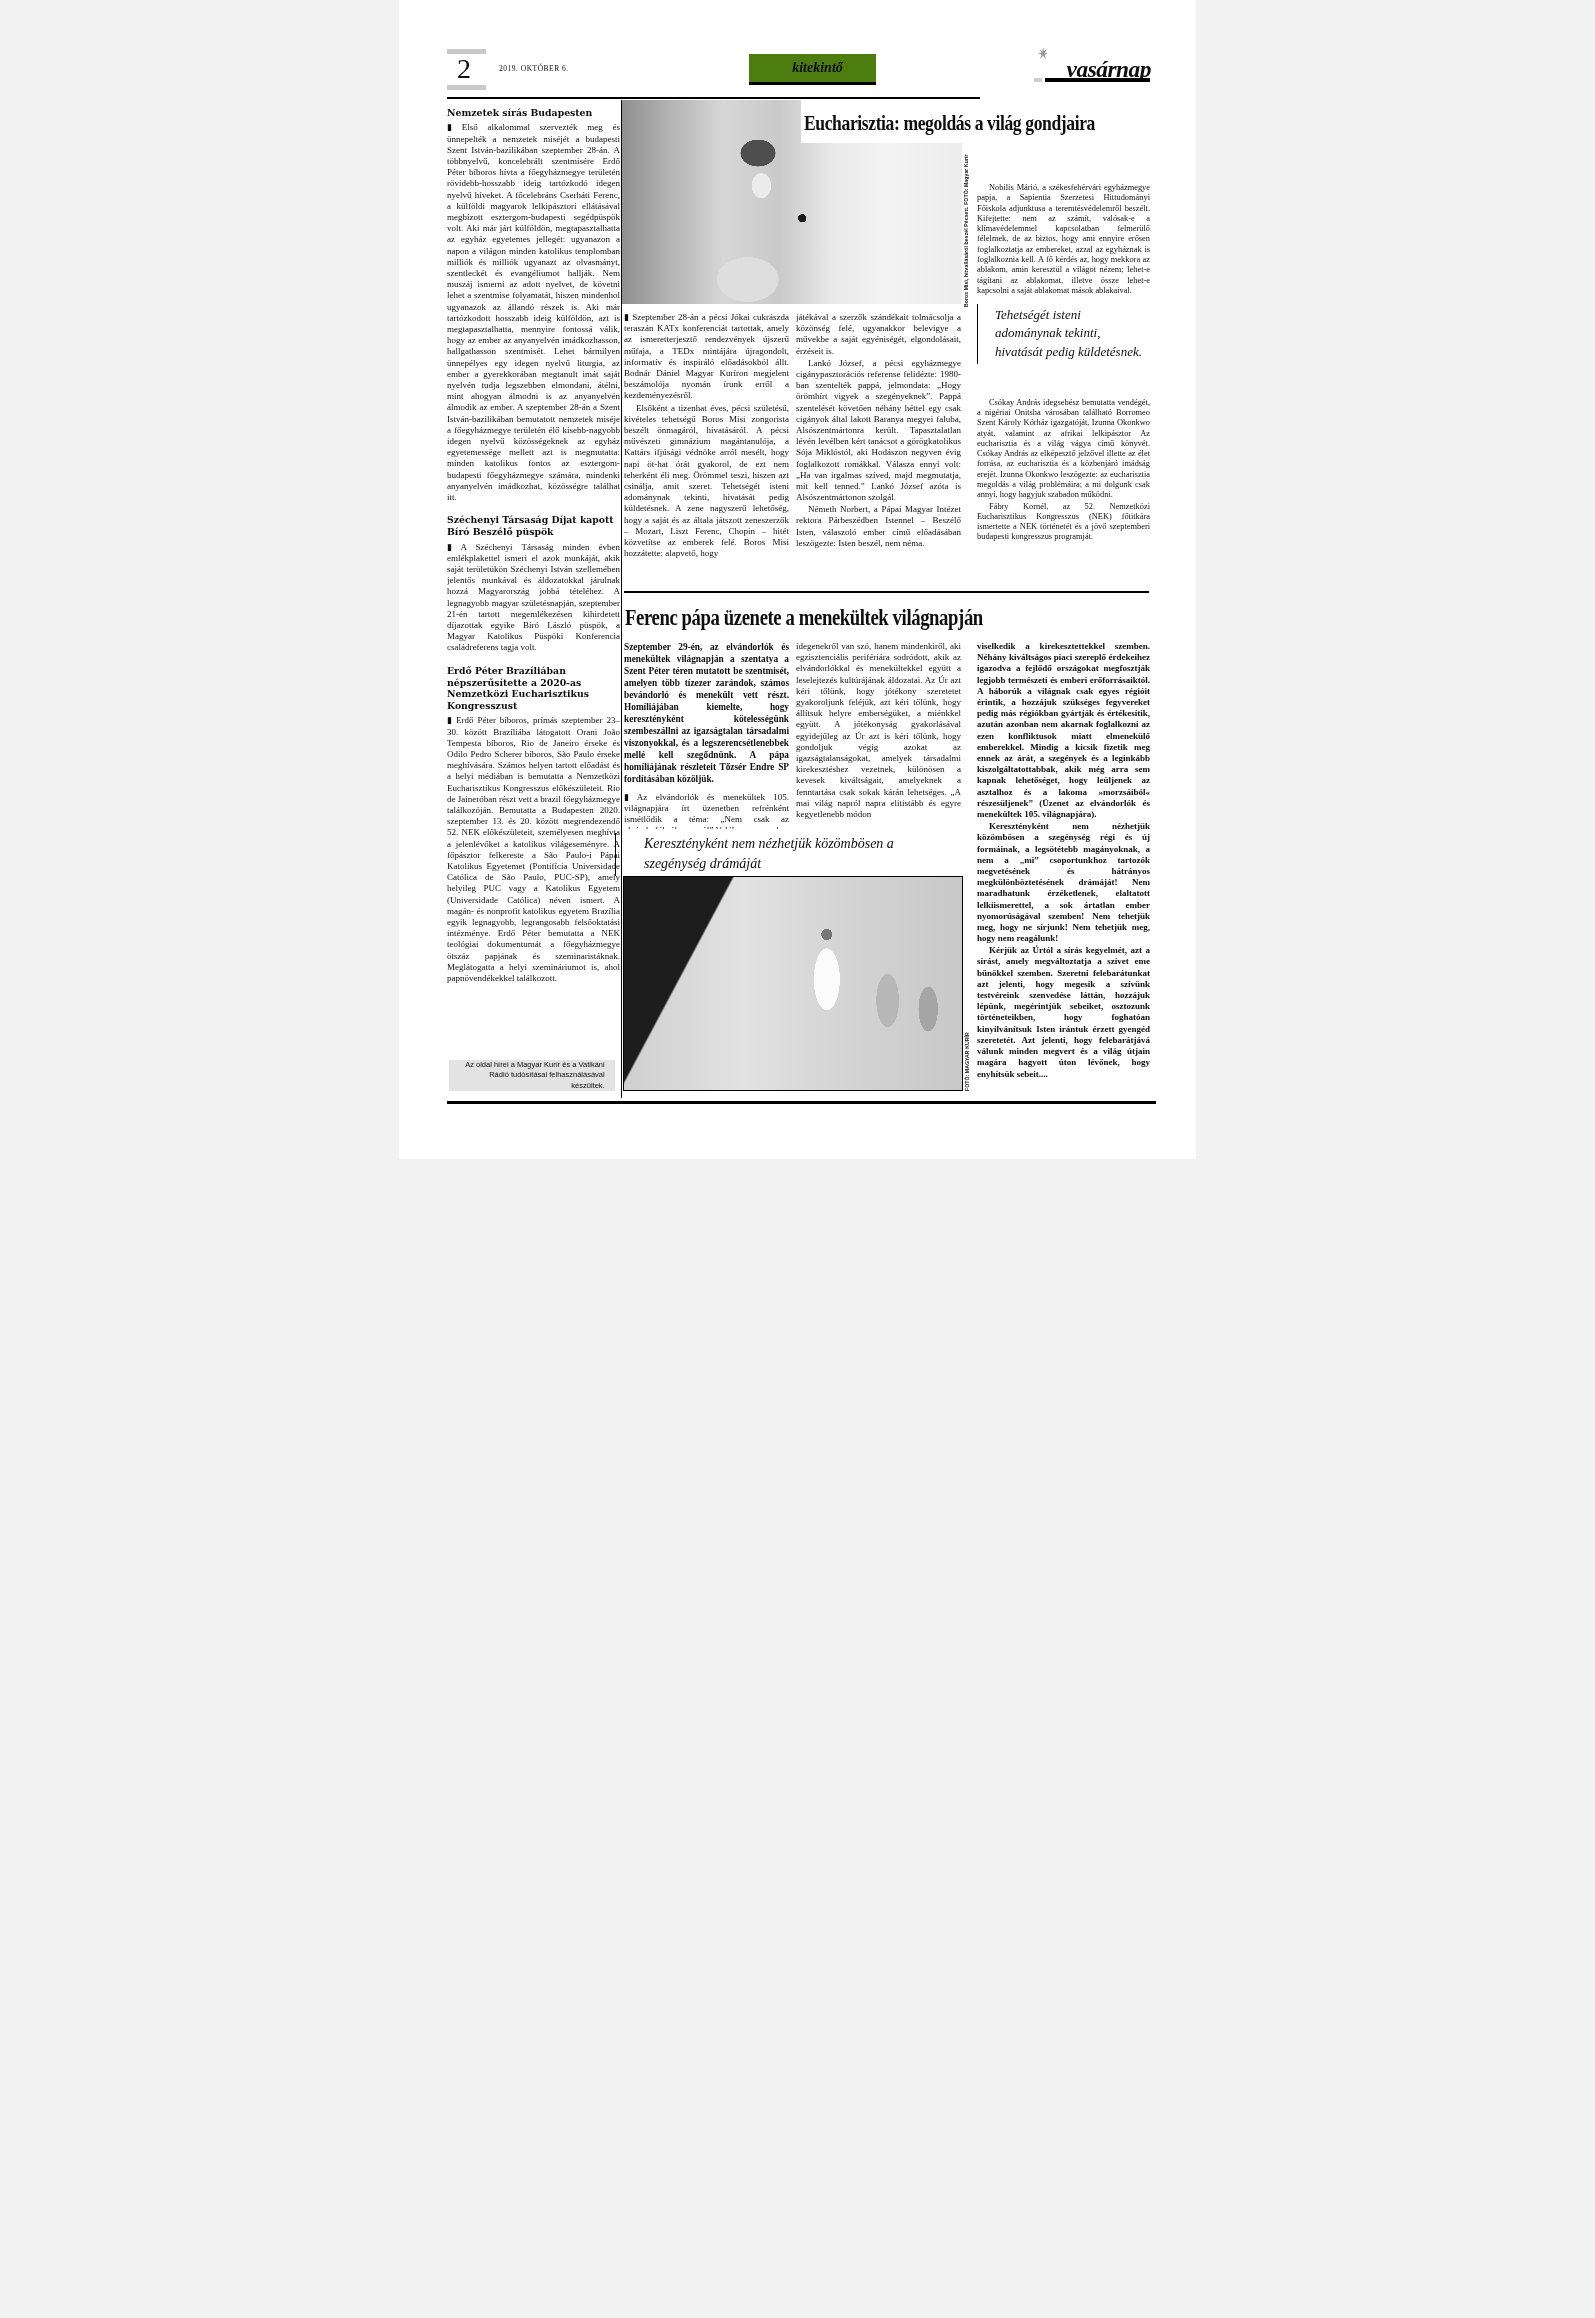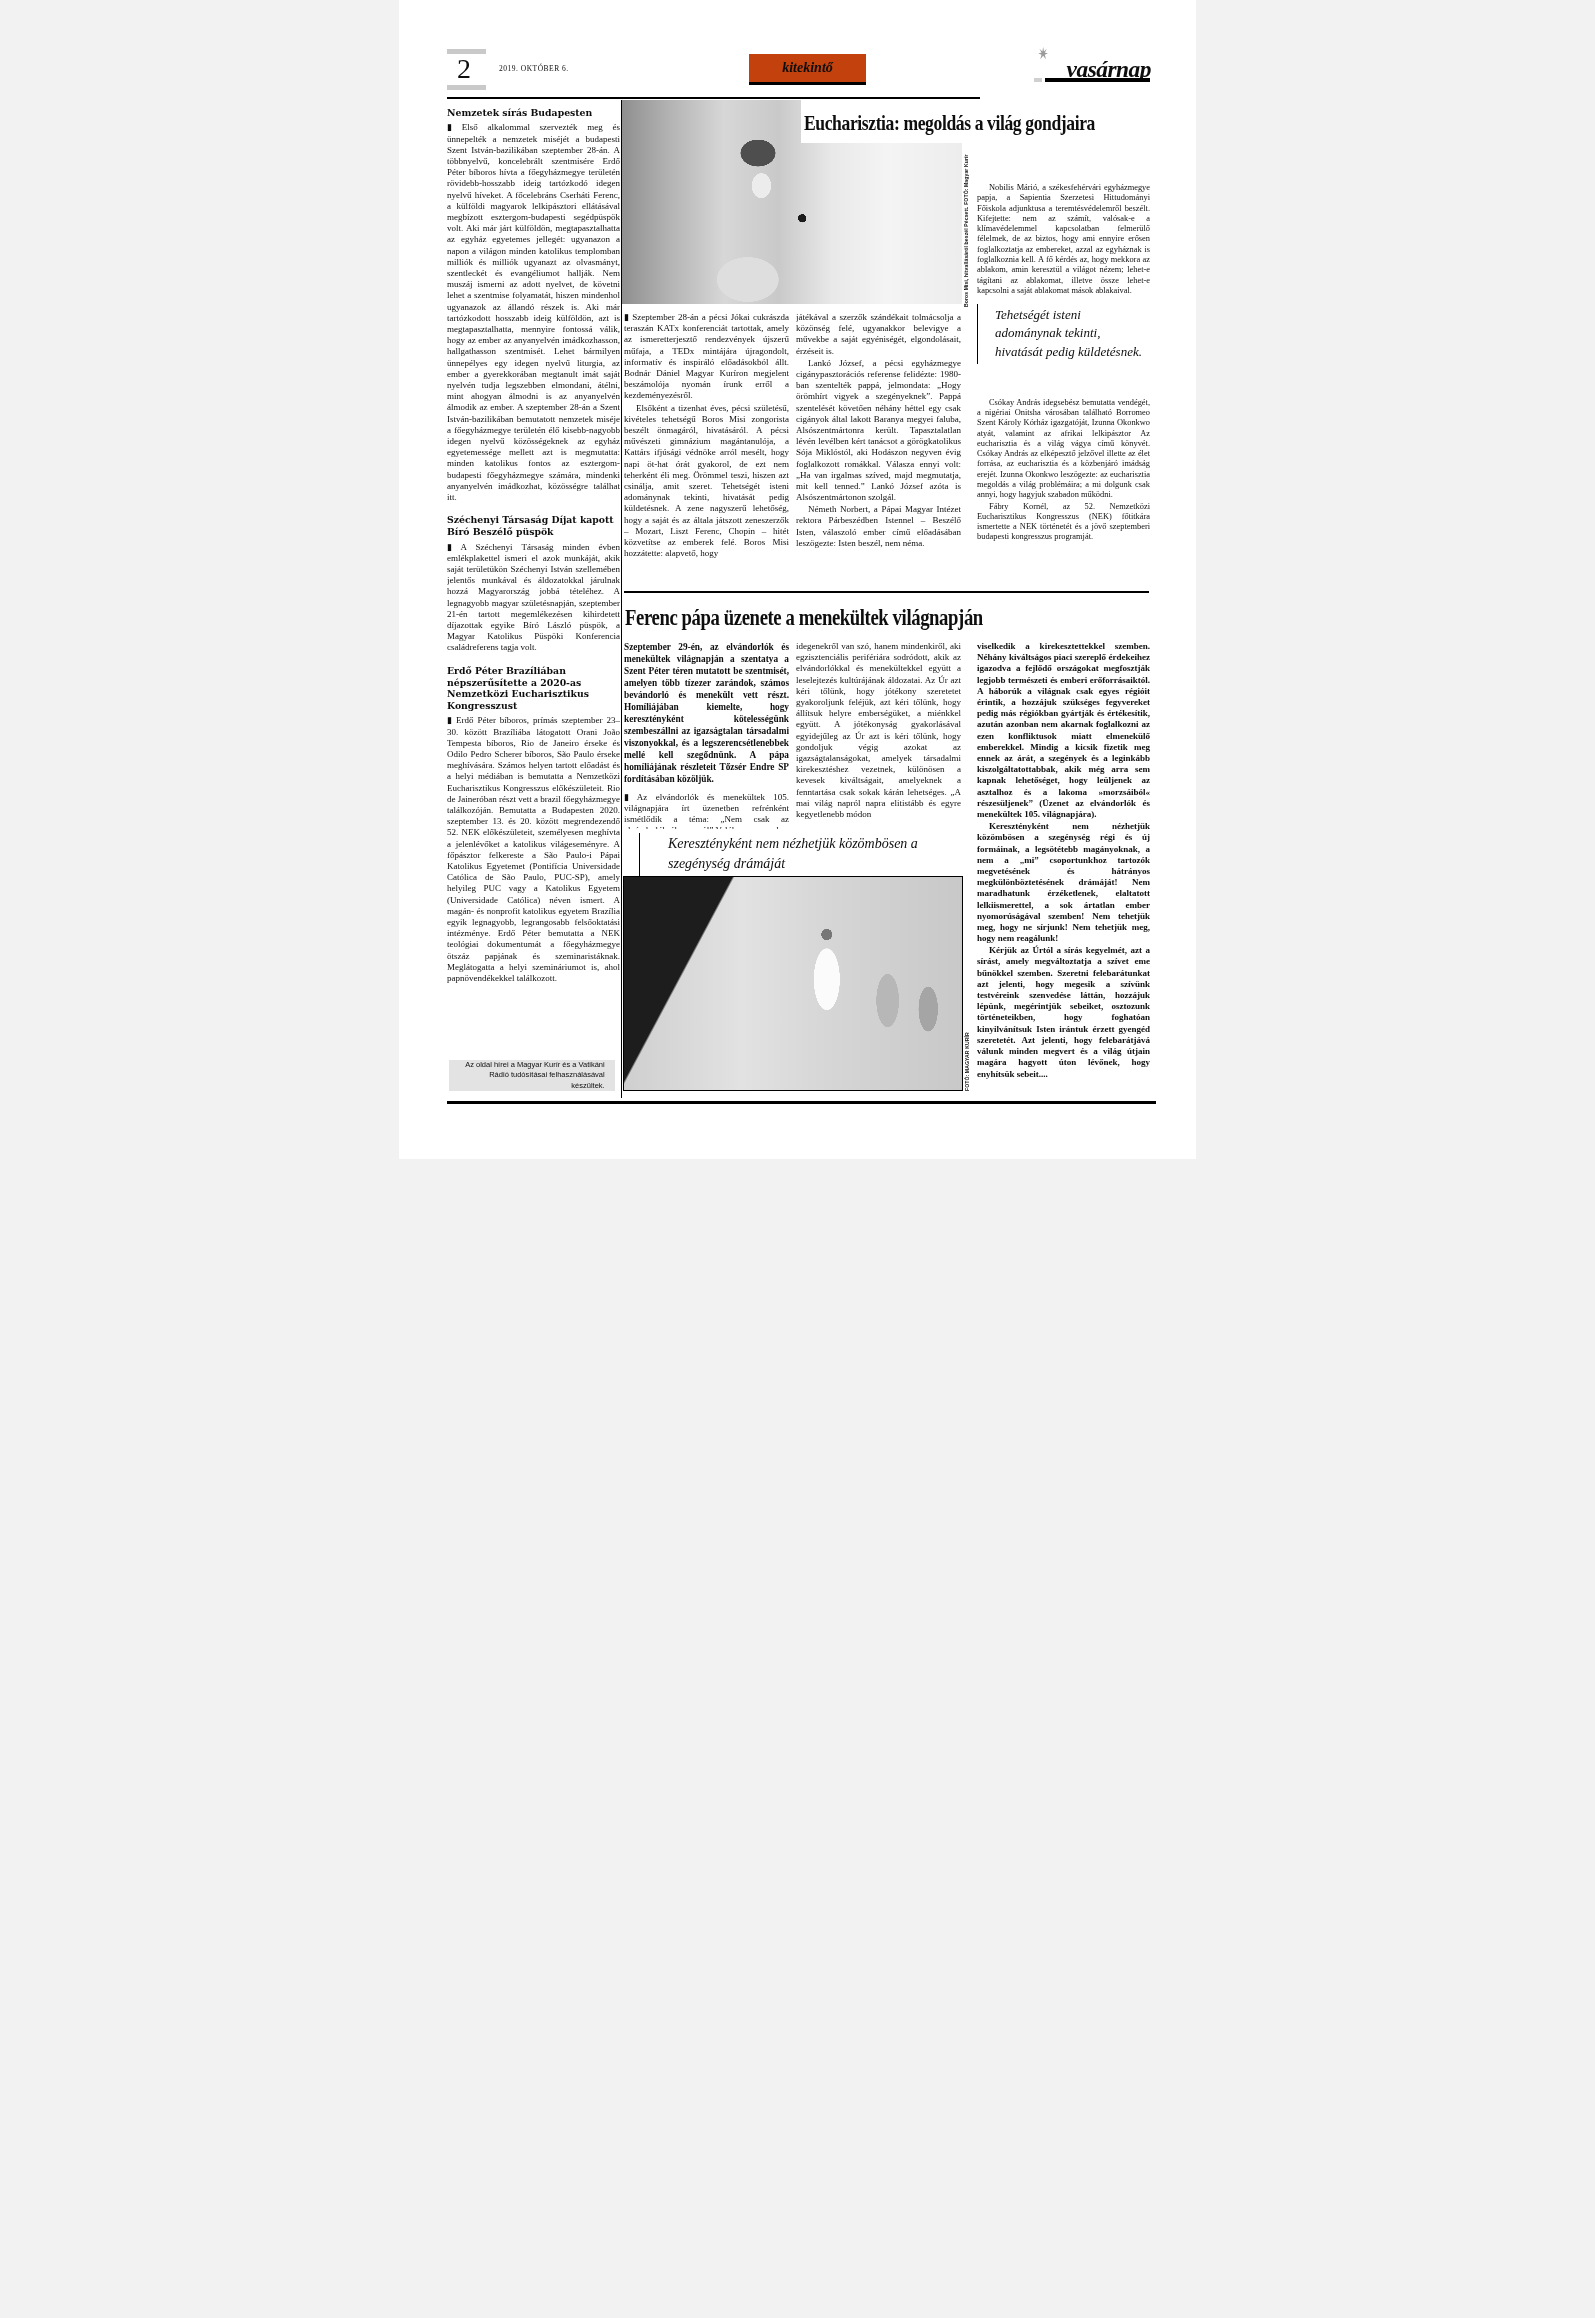--- a/index.html
+++ b/index.html
@@ -4,21 +4,21 @@
 <style>
   html,body{margin:0;padding:0;background:#f2f2f2;}
   .page{position:relative;width:797px;height:1159px;background:#ffffff;margin:0 auto;
         font-family:"Liberation Serif","DejaVu Serif",serif;color:#0e0e0e;overflow:hidden;}
   .abs{position:absolute;}
   .rule{background:#000;}
   .graybar{background:#c9c9c9;}
   
   .pagenum{font:28px/1 "Liberation Serif",serif;}
   .pagedate{font:7.5px/1 "Liberation Serif",serif;letter-spacing:0.5px;}
-  .sectionbox{background:#c2410c;display:flex;align-items:center;justify-content:center;}
+  .sectionbox{background:#4d7c0f;display:flex;align-items:center;justify-content:center;padding-left:10px;}
   .sectionbox .bar{position:absolute;left:0;right:0;bottom:0;height:3.3px;background:#000;}
   .sectiontext{font:bold italic 14px/1 "Liberation Serif",serif;padding-bottom:3.7px;}
   .masthead-text{font:bold italic 23.4px/1 "Liberation Serif",serif;letter-spacing:-0.5px;text-align:right;}
   
   .photo1{background:
      radial-gradient(ellipse 28px 21.5px at 40% 26%,#4e4e4e 0 62%,rgba(0,0,0,0) 63%),
      radial-gradient(ellipse 16px 20.6px at 41% 42%,#ececec 0 60%,rgba(0,0,0,0) 61%),
      radial-gradient(circle 4.2px at 53% 58%,#1b1b1b 0 98%,rgba(0,0,0,0) 100%),
      radial-gradient(ellipse 51px 37px at 37% 88%,#dedede 0 60%,rgba(0,0,0,0) 61%),
      linear-gradient(90deg,#8f8f8f 0%,#b3b3b3 14%,#d7d7d7 30%,#c9c9c9 46%,#e9e9e9 62%,#f4f4f4 78%,#ededed 100%);}
@@ -126,21 +126,21 @@
   <div class="abs col" style="left:397px;top:641px;width:165px;height:187px;">
     <p class="noindent">idegenekről van szó, hanem mindenkiről, aki egzisztenciális perifériára sodródott, akik az elvándorlókkal és menekültekkel együtt a leselejtezés kultúrájának áldozatai. Az Úr azt kéri tőlünk, hogy jótékony szeretetet gyakoroljunk feléjük, azt kéri tőlünk, hogy állítsuk helyre emberségüket, a miénkkel együtt. A jótékonyság gyakorlásával egyidejűleg az Úr azt is kéri tőlünk, hogy gondoljuk végig azokat az igazságtalanságokat, amelyek társadalmi kirekesztéshez vezetnek, különösen a kevesek kiváltságait, amelyeknek a fenntartása csak sokak kárán lehetséges. „A mai világ napról napra elitistább és egyre kegyetlenebb módon</p>
   </div>
 
   <div class="abs col" style="left:578px;top:641px;width:173px;height:457px;font-weight:bold;">
     <p class="noindent">viselkedik a kirekesztettekkel szemben. Néhány kiváltságos piaci szereplő érdekeihez igazodva a fejlődő országokat megfosztják legjobb természeti és emberi erőforrásaiktól. A háborúk a világnak csak egyes régióit érintik, a hozzájuk szükséges fegyvereket pedig más régiókban gyártják és értékesítik, azután azonban nem akarnak foglalkozni az ezen konfliktusok miatt elmenekülő emberekkel. Mindig a kicsik fizetik meg ennek az árát, a szegények és a leginkább kiszolgáltatottabbak, akik még arra sem kapnak lehetőséget, hogy leüljenek az asztalhoz és a lakoma »morzsáiból« részesüljenek” (Üzenet az elvándorlók és menekültek 105. világnapjára).</p>
     <p>Keresztényként nem nézhetjük közömbösen a szegénység régi és új formáinak, a legsötétebb magányoknak, a nem a „mi” csoportunkhoz tartozók megvetésének és hátrányos megkülönböztetésének drámáját! Nem maradhatunk érzéketlenek, elaltatott lelkiismerettel, a sok ártatlan ember nyomorúságával szemben! Nem tehetjük meg, hogy ne sírjunk! Nem tehetjük meg, hogy nem reagálunk!</p>
     <p>Kérjük az Úrtól a sírás kegyelmét, azt a sírást, amely megváltoztatja a szívet eme bűnökkel szemben. Szeretni felebarátunkat azt jelenti, hogy megesik a szívünk testvéreink szenvedése láttán, hozzájuk lépünk, megérintjük sebeiket, osztozunk történeteikben, hogy foghatóan kinyilvánítsuk Isten irántuk érzett gyengéd szeretetét. Azt jelenti, hogy felebarátjává válunk minden megvert és a világ útjain magára hagyott úton lévőnek, hogy enyhítsük sebeit....</p>
   </div>
 
-  <div class="abs quote quote2" style="left:240px;top:833px;width:308px;padding-left:28px;">Keresztényként nem nézhetjük közömbösen a szegénység drámáját</div>
+  <div class="abs quote quote2" style="left:216px;top:833px;width:308px;padding-left:28px;">Keresztényként nem nézhetjük közömbösen a szegénység drámáját</div>
 
   <div class="abs photo2" style="left:224px;top:876px;width:338px;height:213px;"></div>
   <div class="abs vcredit" style="left:566px;top:876px;width:10.3px;height:215px;">FOTÓ: MAGYAR KURÍR</div>
 
   <div class="abs rule" style="left:48px;top:1101px;width:709px;height:3.3px;"></div>
 
 </div>
 
 
 </body></html>

